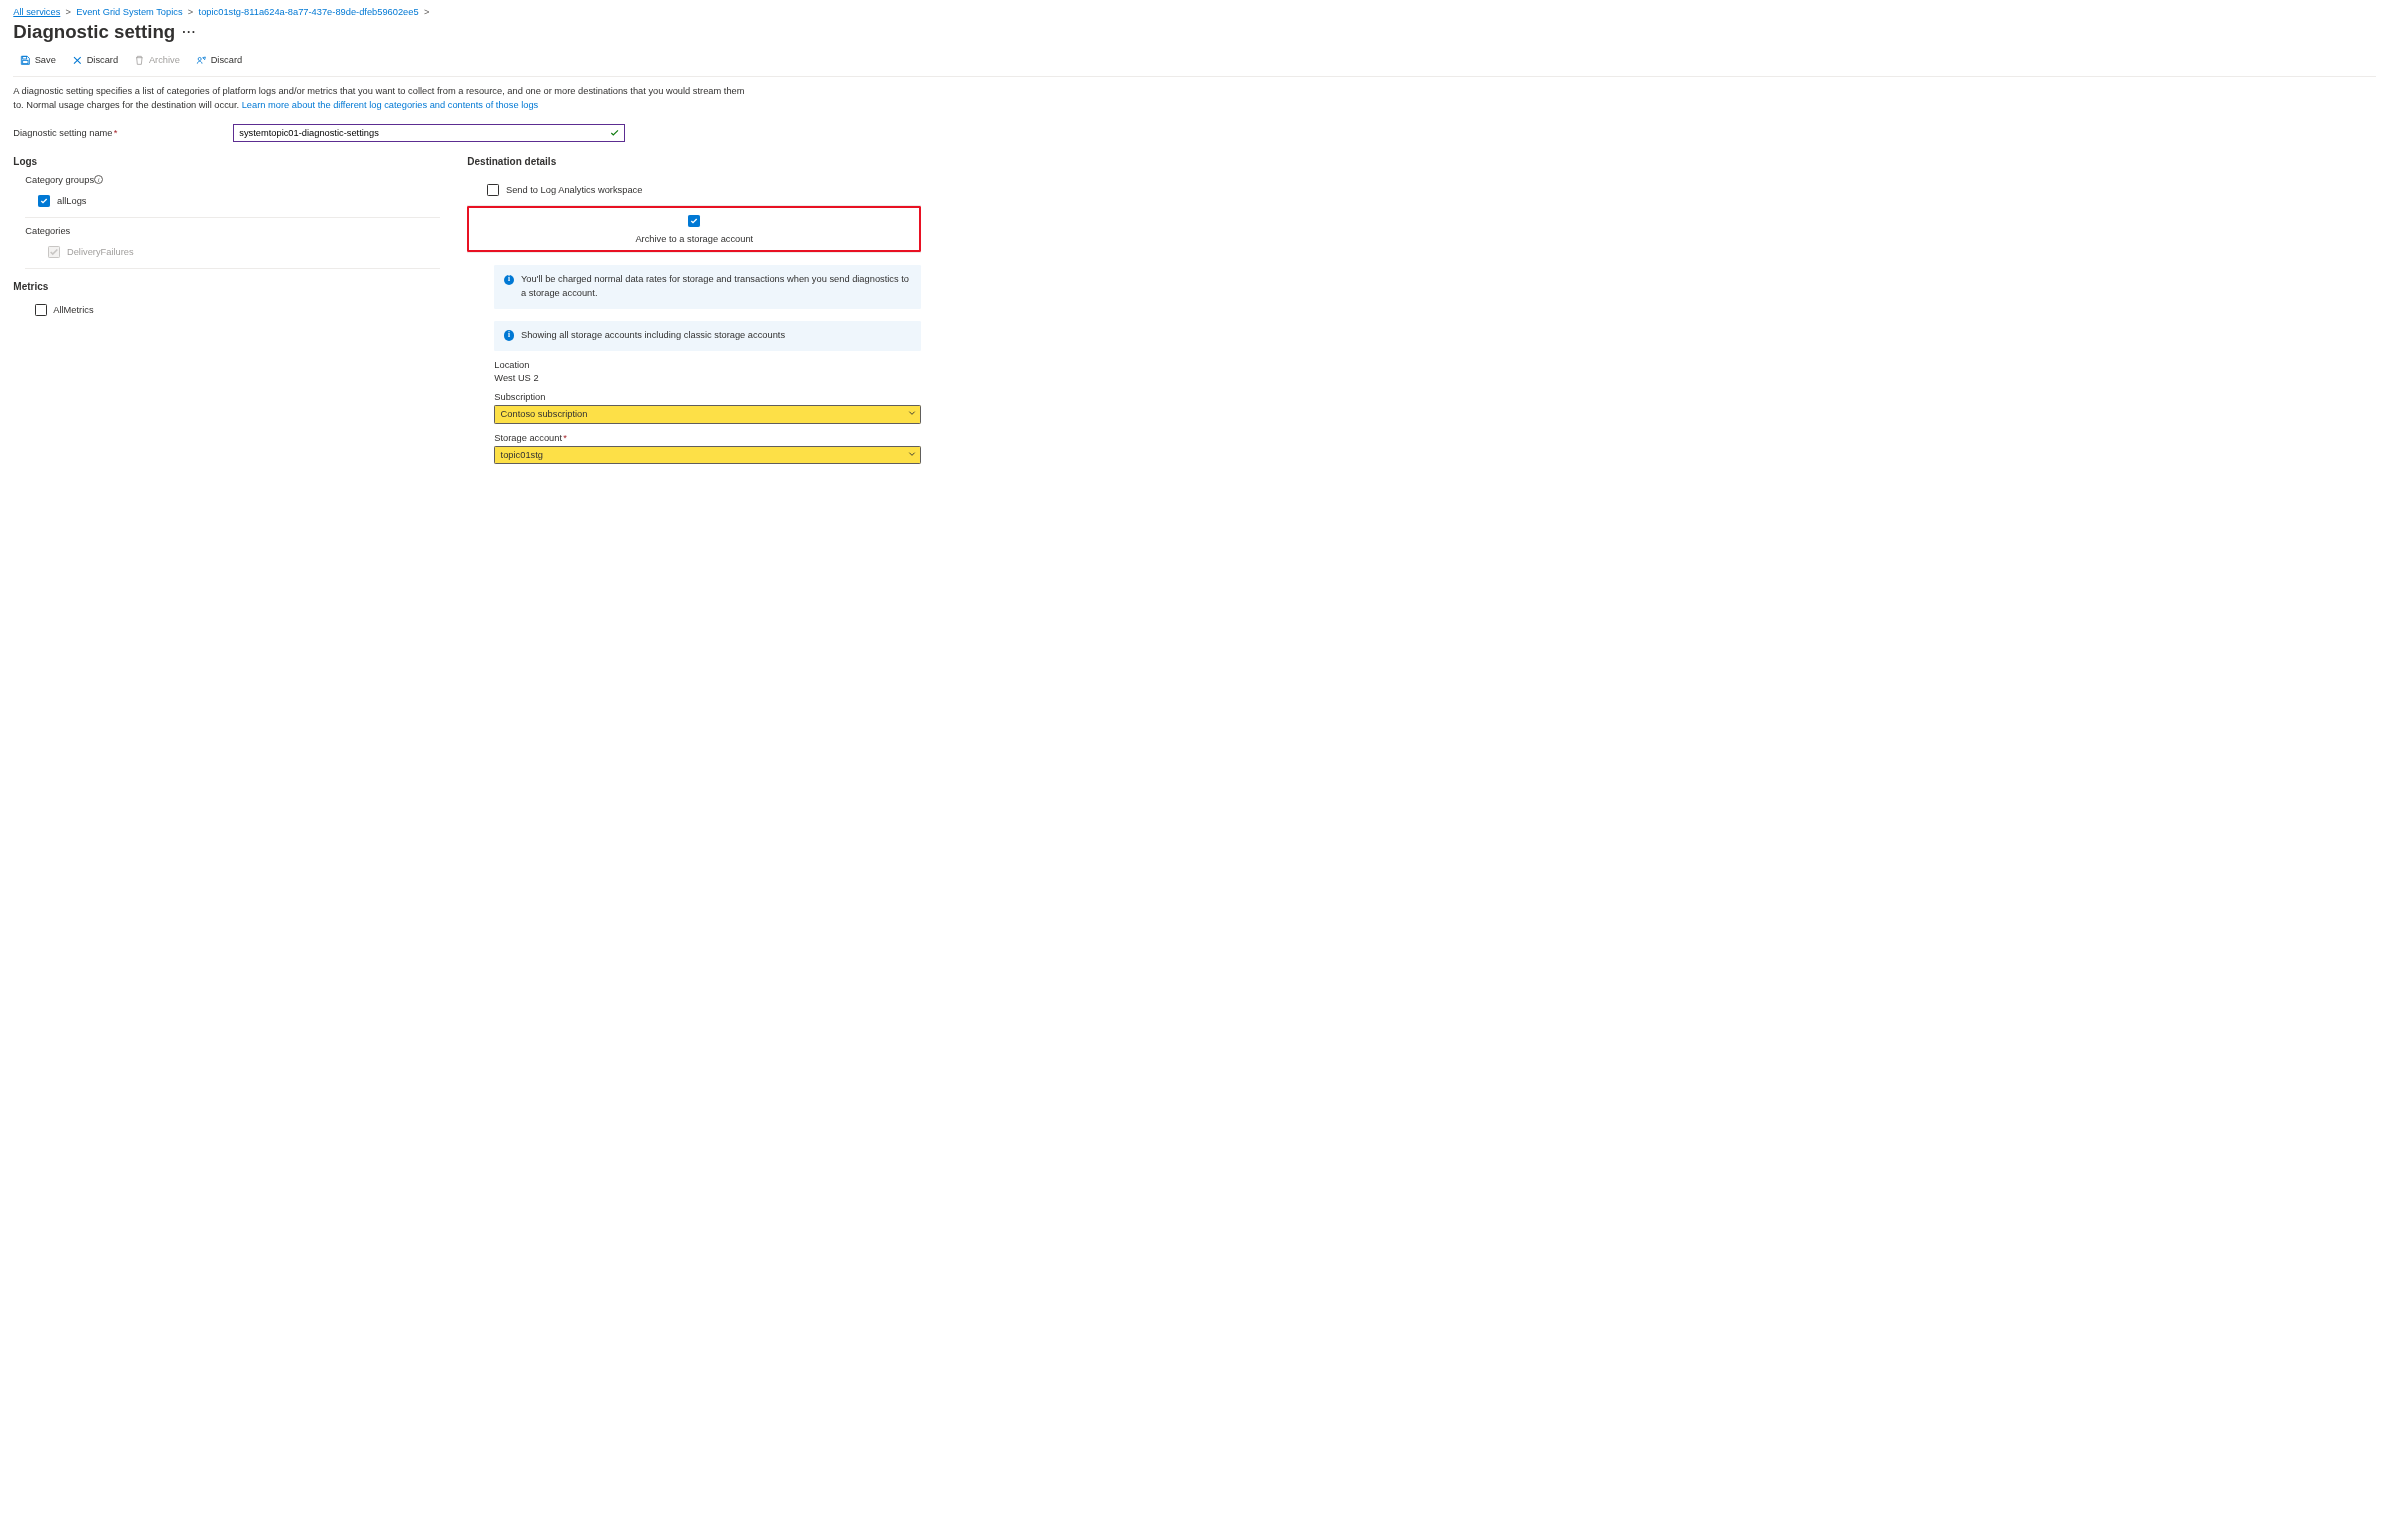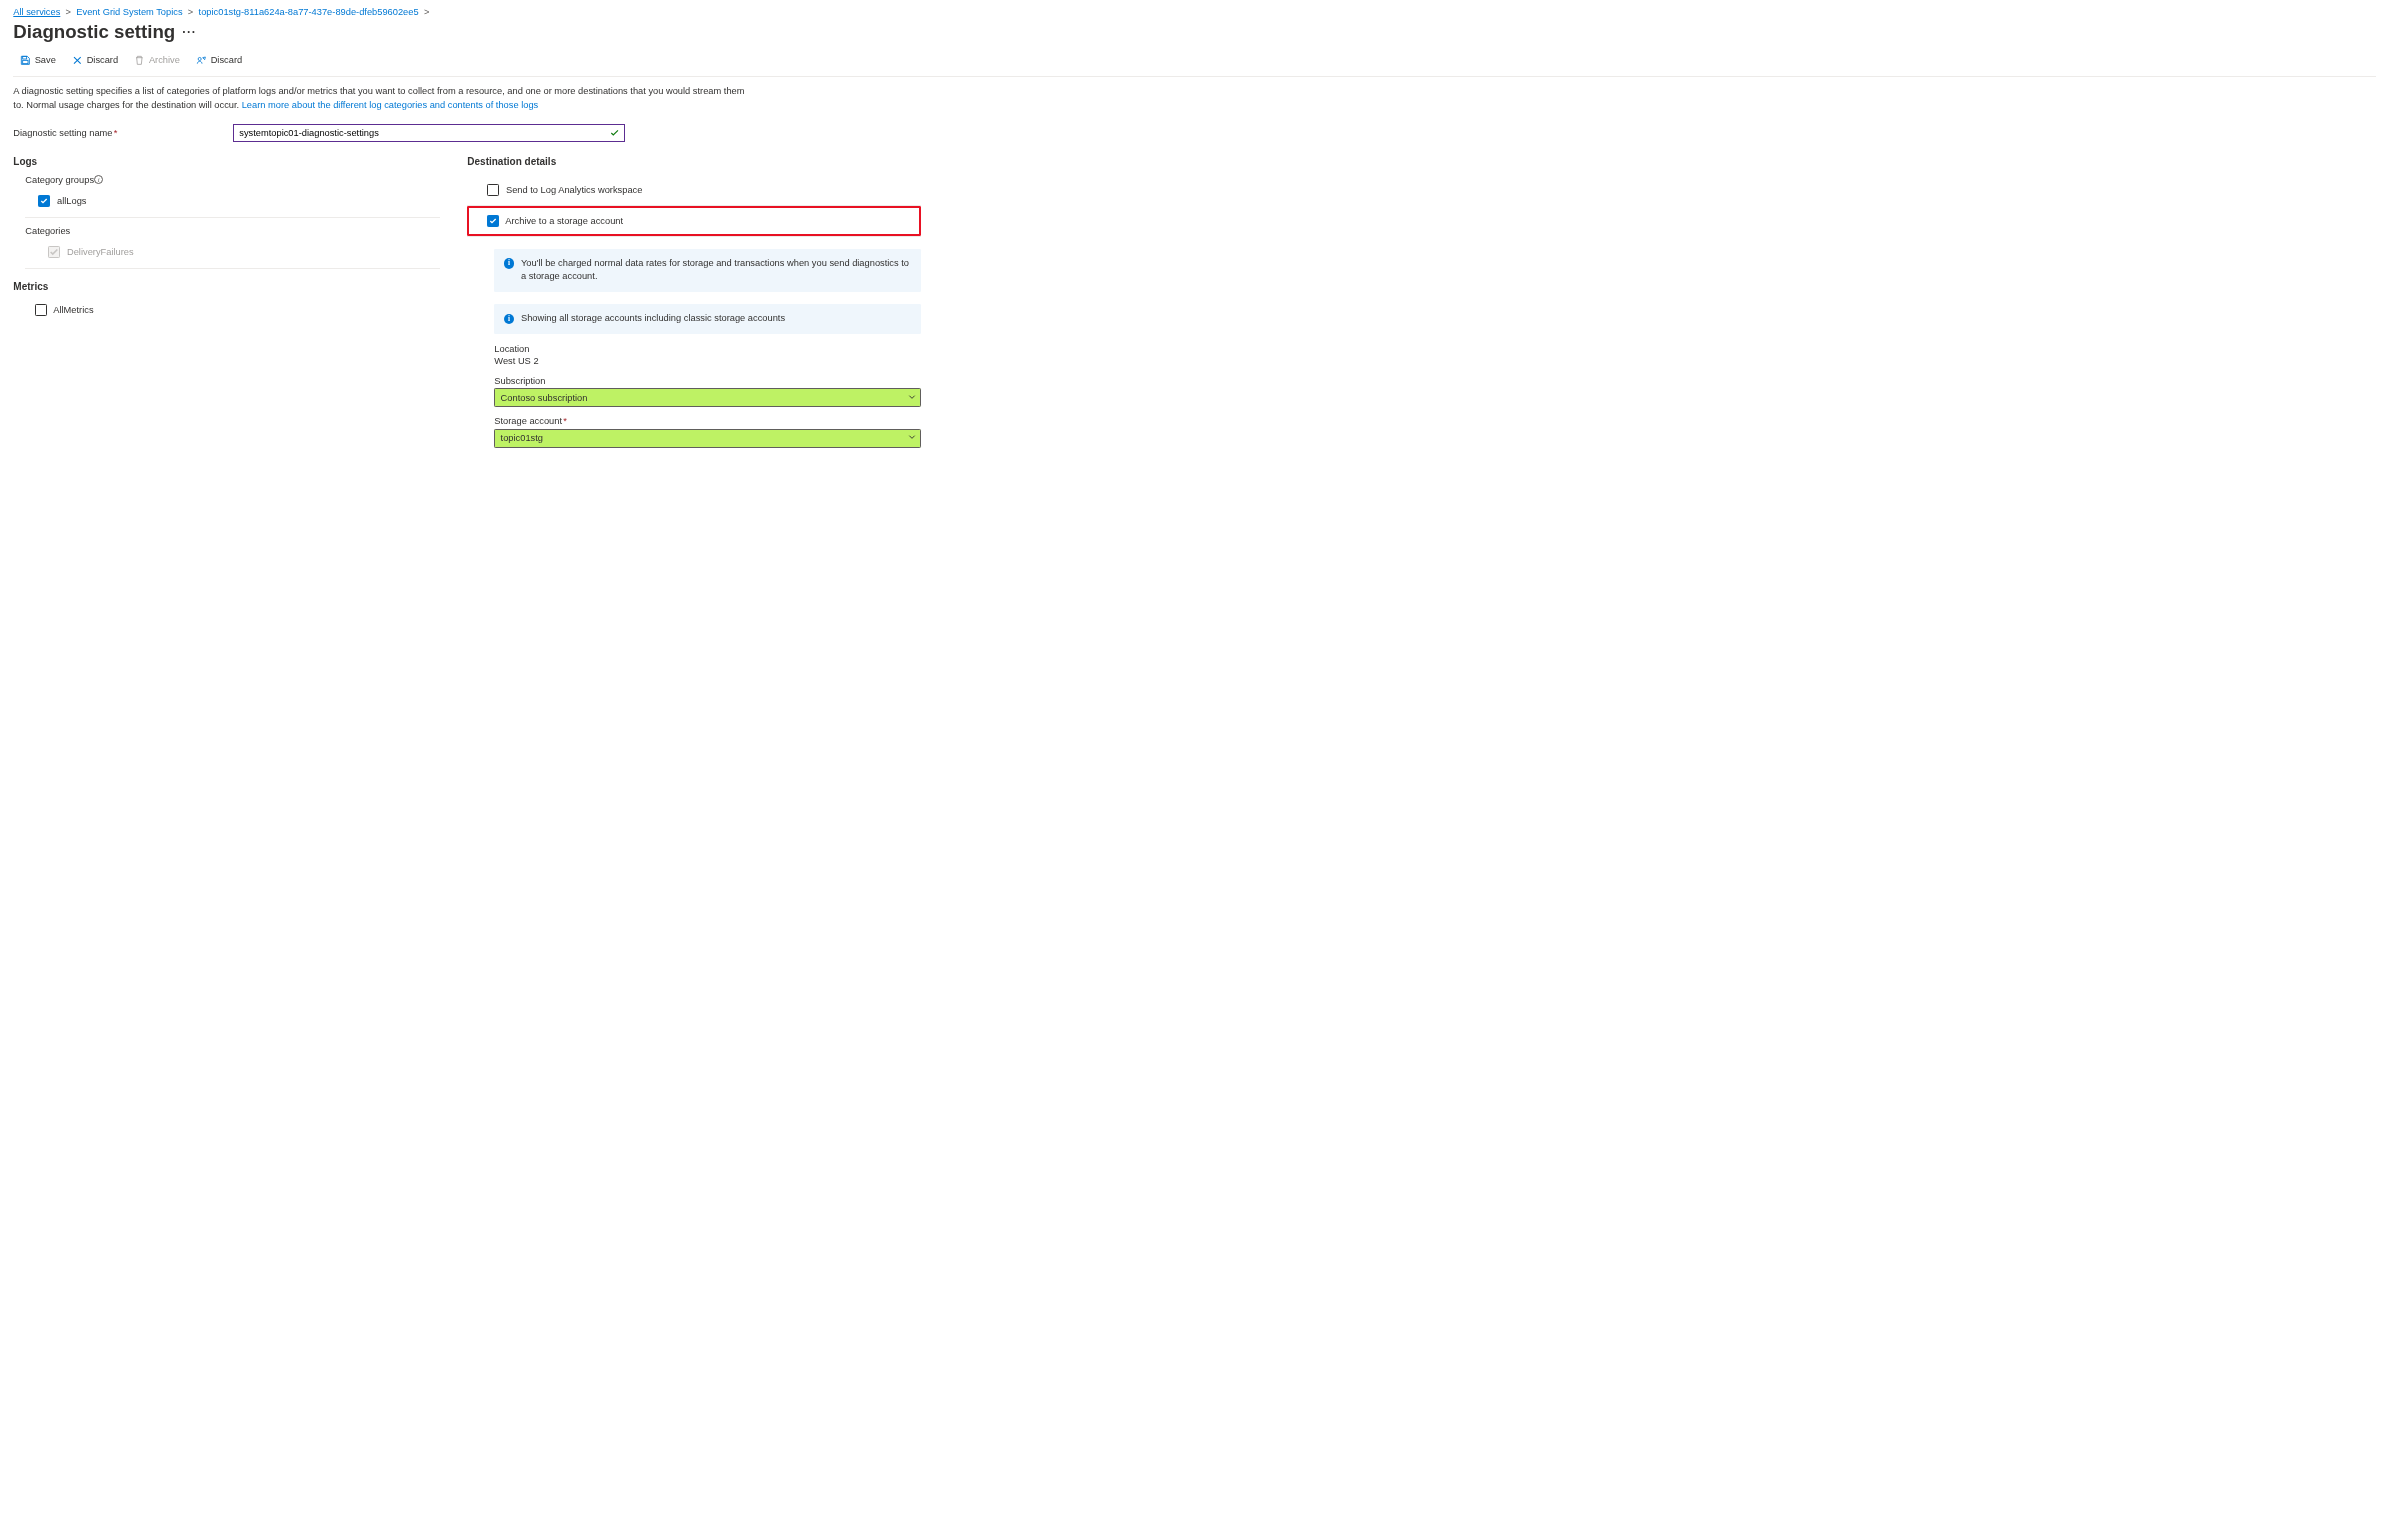--- a/index.html
+++ b/index.html
@@ -122,21 +122,21 @@
   }
   .field-block { margin: 9.3px 0 0 27px; }
   .field-label { margin-bottom: 2.7px; }
   .field-value { margin-bottom: 4px; }
   .select {
     width: 100%;
     border: 0.7px solid #605e5c;
     border-radius: 1.3px;
     padding: 3.3px 18.7px 3.3px 5.3px;
     font-size: 9.3px;
-    background: #bef264;
+    background: #fde047;
     position: relative;
   }
   .select-wrap { position: relative; }
   .chevron { position: absolute; right: 5.3px; top: 50%; transform: translateY(-50%); }
   .col-left { max-width: 427px; }
   .col-right { max-width: 454px; }
   .help-icon {
     width: 9.3px; height: 9.3px; border: 0.7px solid #605e5c; border-radius: 50%;
     display: inline-flex; align-items: center; justify-content: center;
     font-size: 6.7px; color: #605e5c; font-style: italic; font-family: Georgia, serif;
@@ -257,21 +257,21 @@
   <div class="col col-right">
     <div class="section-title">Destination details</div>
 
     <div class="dest-options">
       <div class="dest-row">
         <span class="checkbox"></span>
         <span>Send to Log Analytics workspace</span>
       </div>
 
       <div class="highlight-wrap">
-        <div style="display:flex;align-items:center;gap:6.7px;">
+        <div style="display:flex;align-items:center;gap:6.7px;flex-direction:column;">
           <span class="checkbox checked">
             <svg viewBox="0 0 12 12">
                 <path fill="none" stroke="#fff" stroke-width="2" d="M2 6l2.5 2.5L10 3"></path>
               </svg>
           </span>
           <span>Archive to a storage account</span>
         </div>
       </div>
       <hr class="hr-light" style="margin:0">
     </div>

